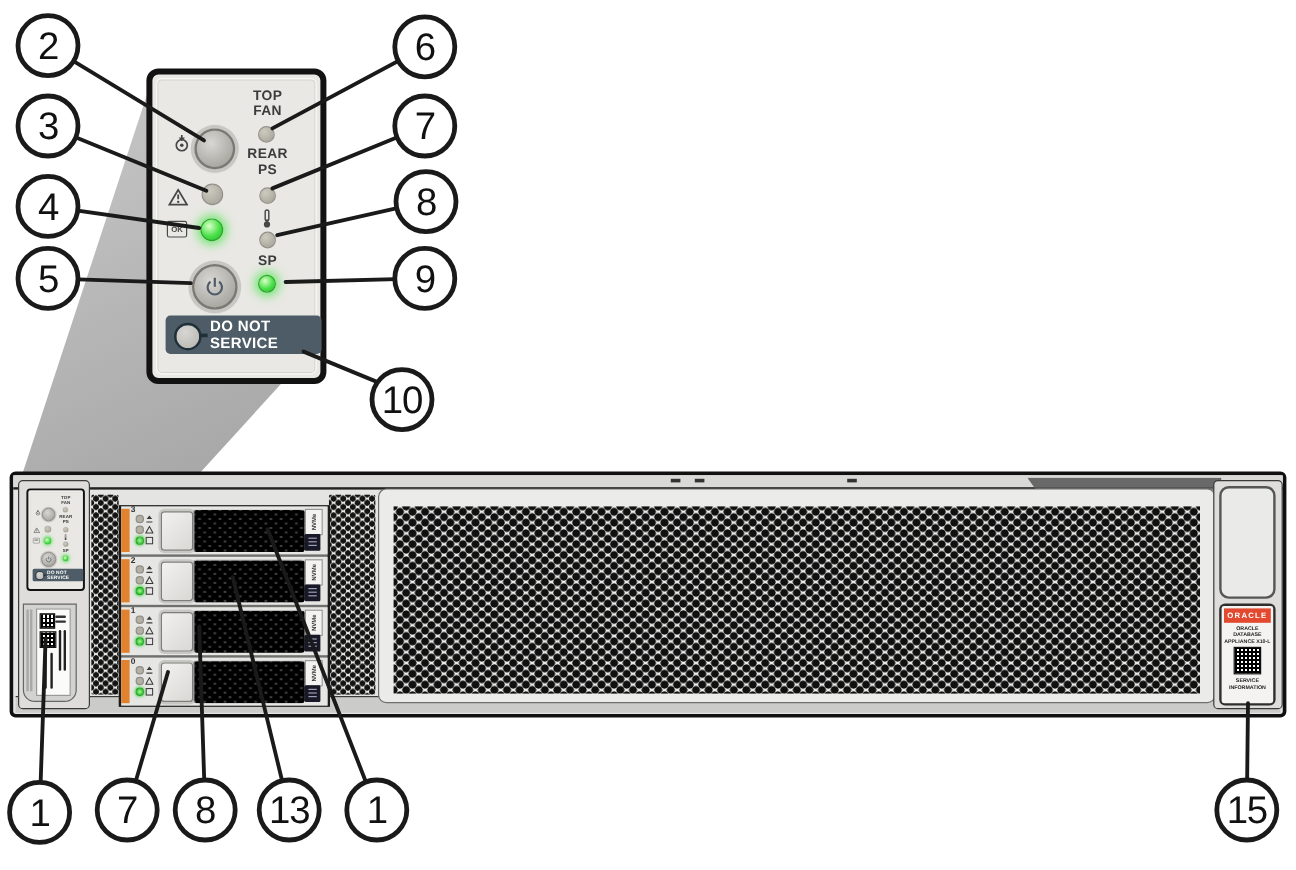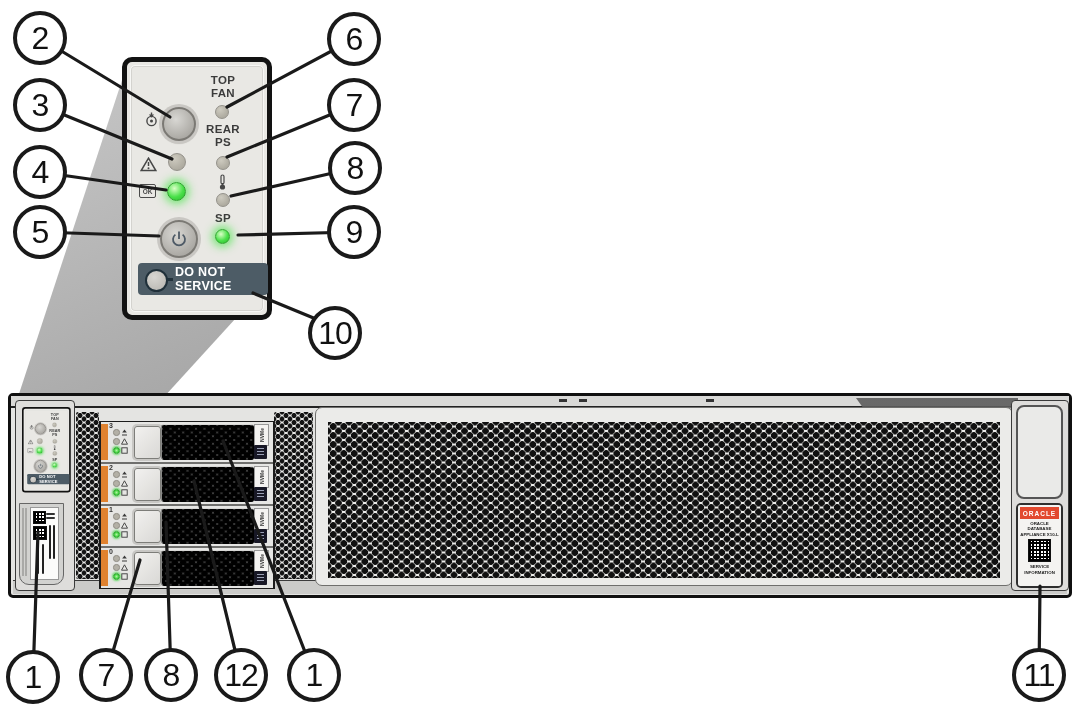--- a/index.html
+++ b/index.html
@@ -500,22 +500,22 @@
   <div class="callout" style="left:308px;top:306px">
       <span>10</span>
     </div>
   <div class="callout" style="left:79px;top:648px">
       <span>7</span>
     </div>
   <div class="callout" style="left:144px;top:648px">
       <span>8</span>
     </div>
   <div class="callout" style="left:214px;top:648px">
-      <span>12</span>
+      <span>13</span>
     </div>
   <div class="callout" style="left:287px;top:648px">
       <span>1</span>
     </div>
   <div class="callout" style="left:1012px;top:648px">
-      <span>11</span>
+      <span>15</span>
     </div>
 
 </div>
 
 </body></html>

